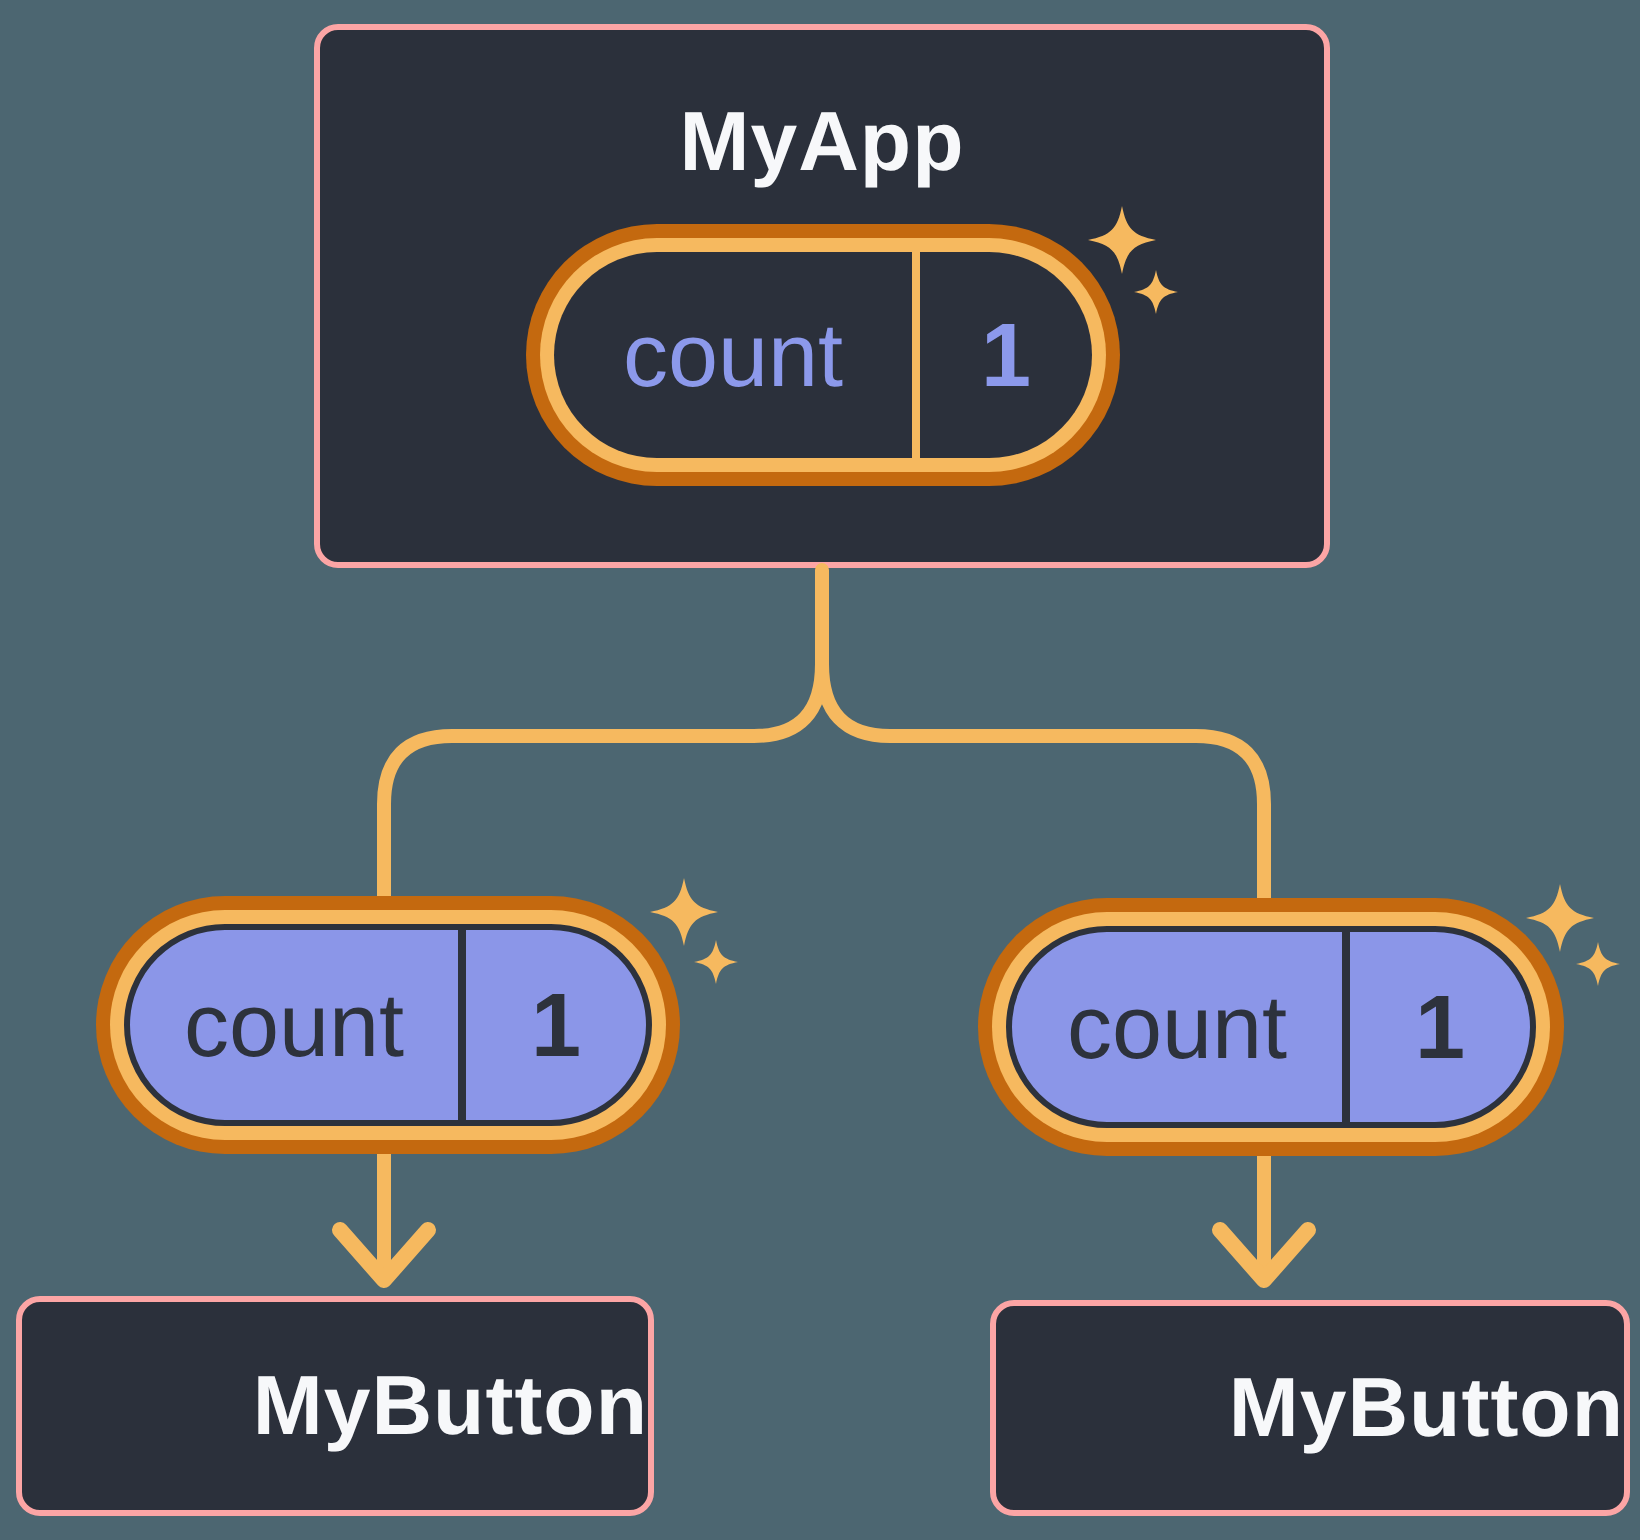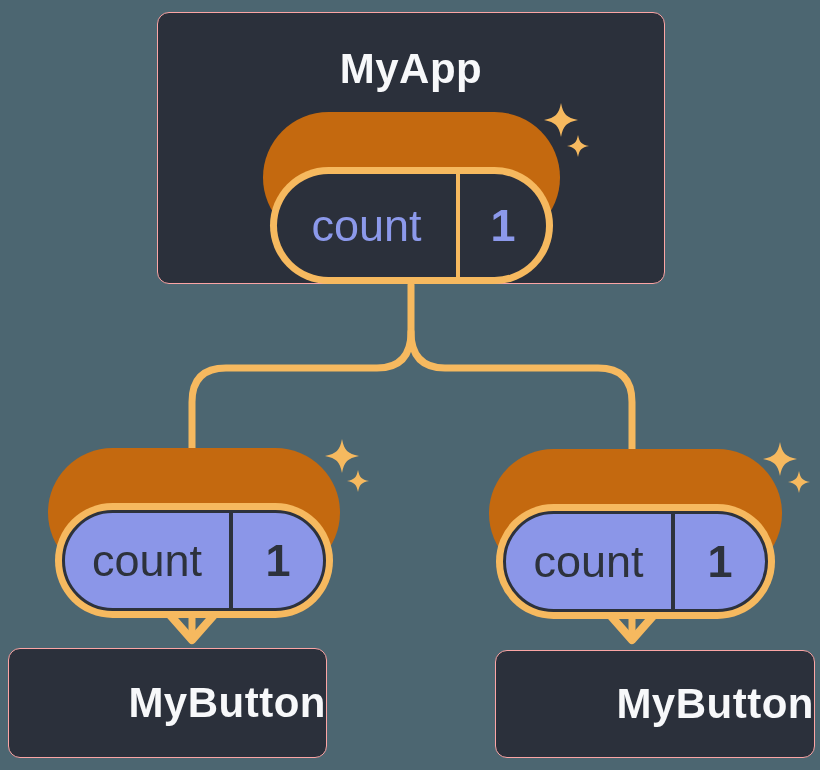--- a/index.html
+++ b/index.html
@@ -3,36 +3,36 @@
 <meta charset="utf-8">
 <style>
   html,body{margin:0;padding:0;background:#4C6671;}
   .canvas{
     position:relative;width:820px;height:770px;overflow:hidden;
     background:#4C6671;
     font-family:"Liberation Sans", sans-serif;
   }
   
   .node{
-    position:absolute;background:#2B303B;border:1px solid #fca5a5;
+    position:absolute;background:#2B303B;border:3px solid #fca5a5;
     border-radius:12px;box-sizing:border-box;color:#F7F8FA;
     font-weight:700;font-size:42px;letter-spacing:0.5px;
   }
   .node-root{left:157px;top:12px;width:508px;height:272px;z-index:1;}
   .node-root .node-title{position:absolute;top:32px;left:0;right:0;text-align:center;}
   .node-child{display:flex;align-items:center;justify-content:flex-end;z-index:3;}
   .node-left{left:8px;top:648px;width:319px;height:110px;}
   .node-right{left:495px;top:650px;width:320px;height:108px;}
 
   
   .pill{
     position:absolute;background:#C4690F;border-radius:999px;
     padding:7px;box-sizing:border-box;z-index:3;
   }
-  .pill-ring{background:#F6B95F;border-radius:999px;padding:7px;height:100%;box-sizing:border-box;margin-top:48px;}
+  .pill-ring{background:#F6B95F;border-radius:999px;padding:7px;height:100%;box-sizing:border-box;}
   .pill-body{height:100%;border-radius:999px;display:flex;overflow:hidden;box-sizing:border-box;align-items:stretch;}
   .pill-body-dark{background:#2B303B;color:#8C99EB;}
   .pill-body-purple{background:#8B96E8;border:3px solid #2D323C;color:#2D323C;}
   .pill-cell{display:flex;align-items:center;justify-content:center;font-size:45px;}
   .pill-label{flex:1;font-weight:400;}
   .pill-value{font-weight:700;}
   .pill-top{left:263px;top:112px;width:297px;height:131px;}
   .pill-top .pill-value{width:86px;}
   .pill-left{left:48px;top:448px;width:292px;height:129px;}
   .pill-right{left:489px;top:449px;width:293px;height:129px;}

